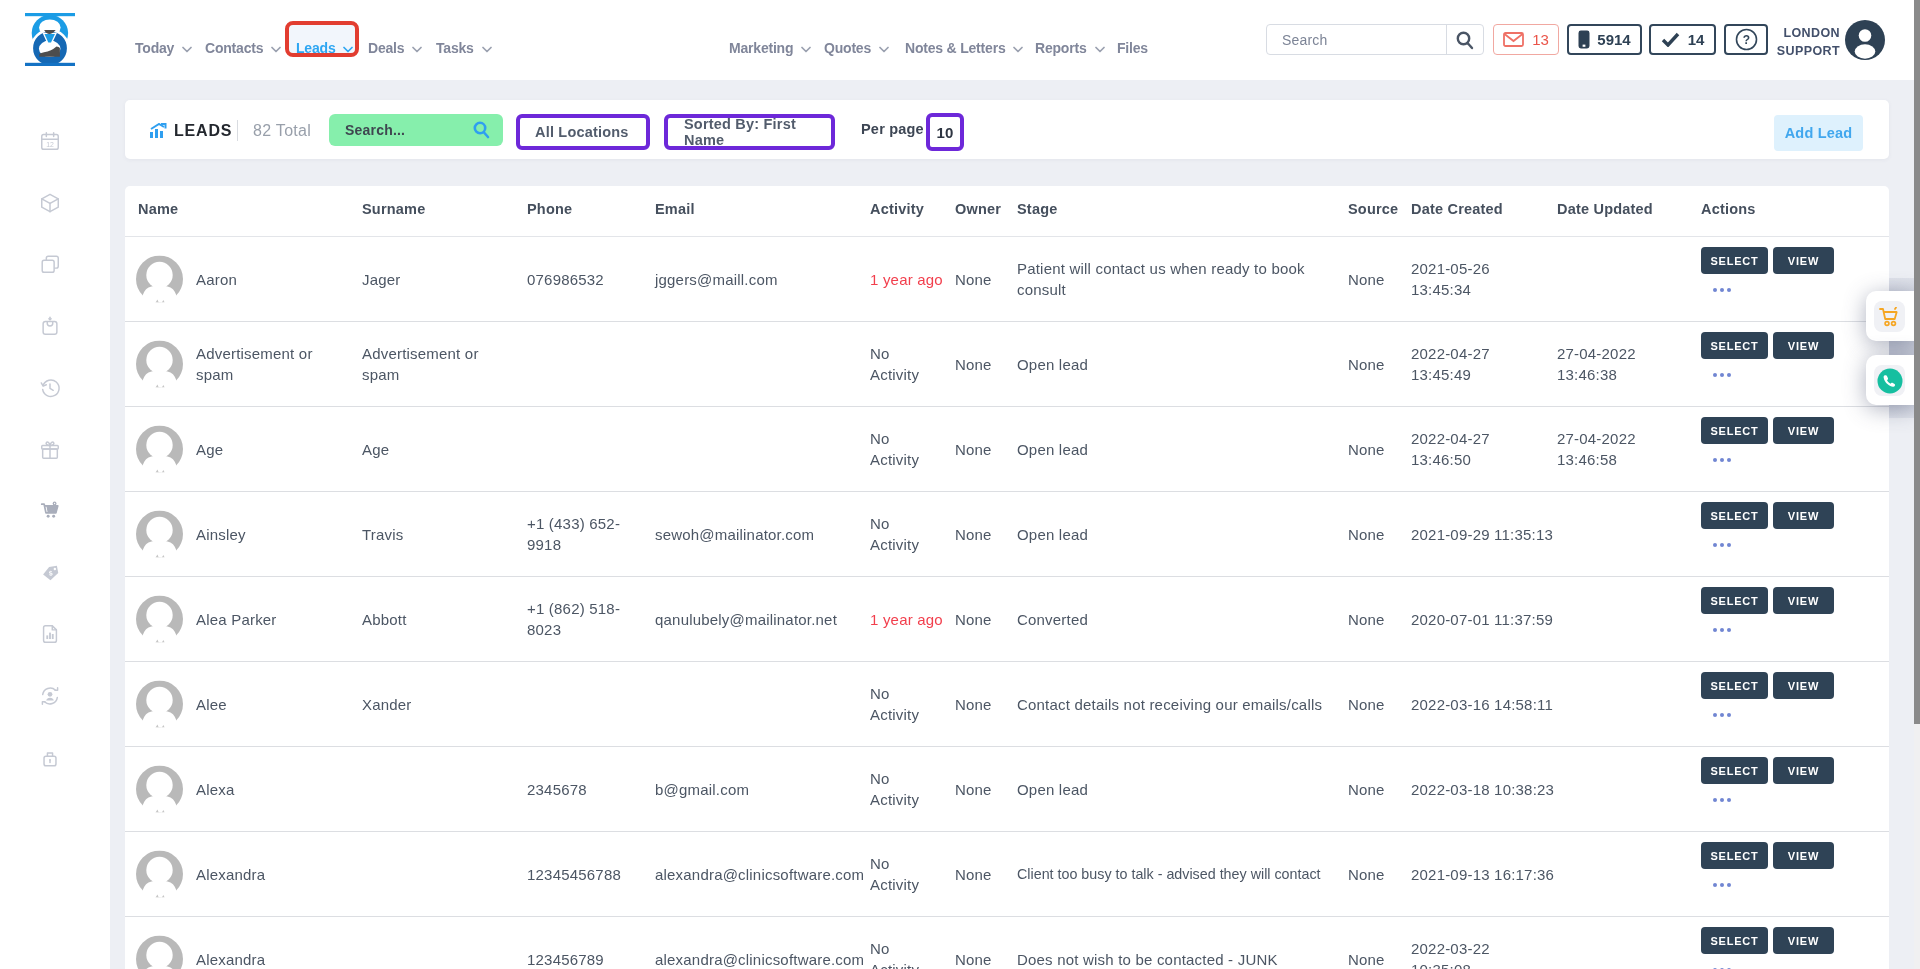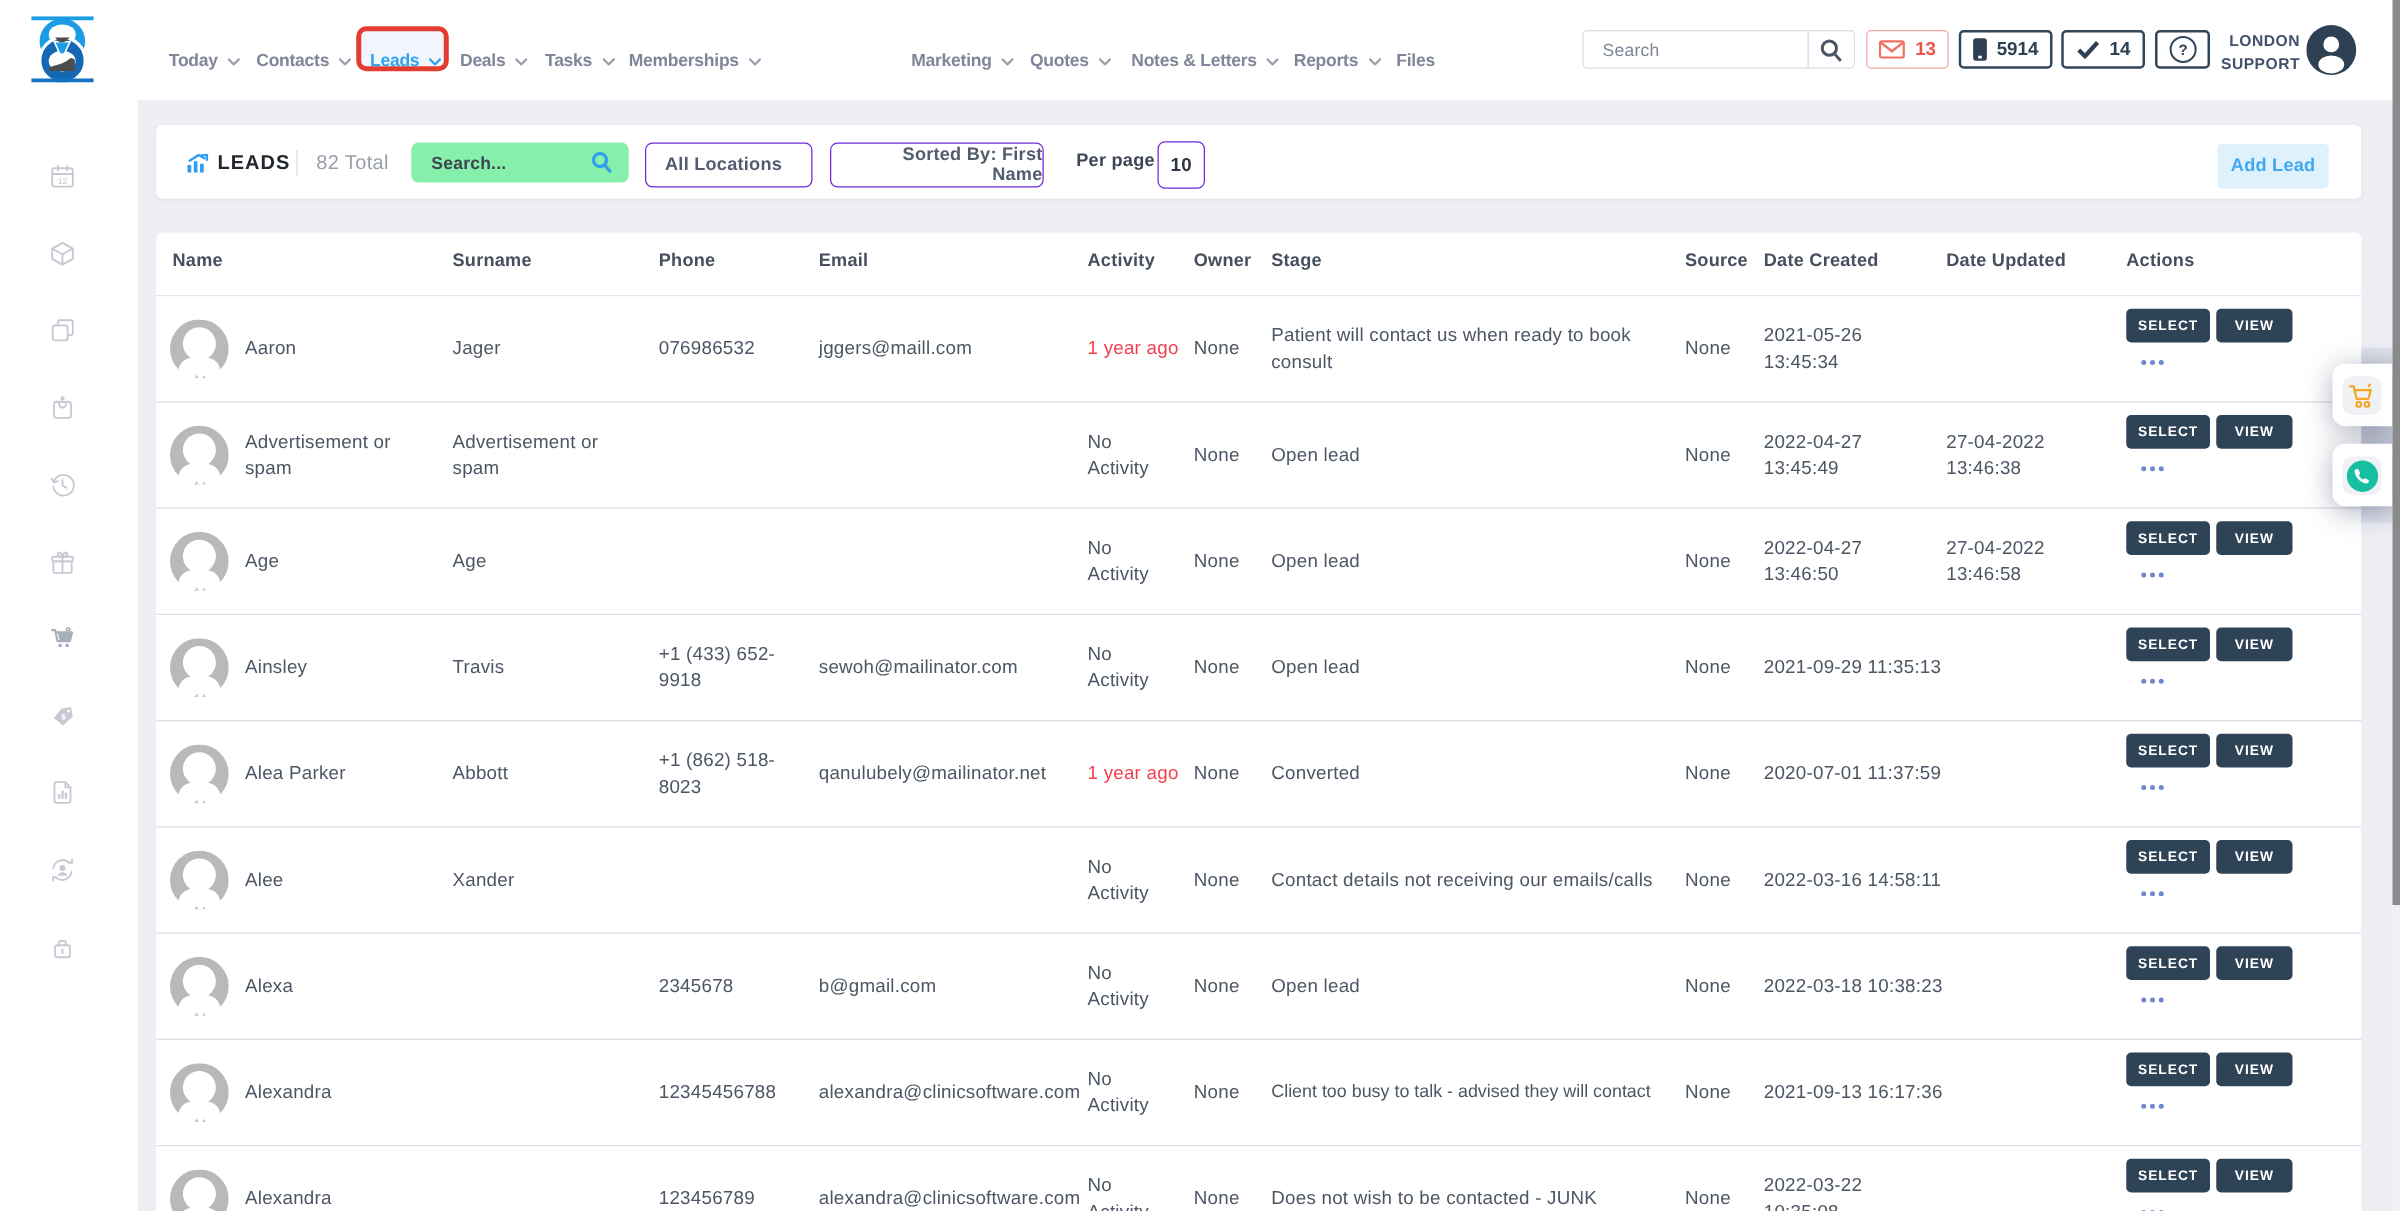--- a/index.html
+++ b/index.html
@@ -16,21 +16,21 @@
 #redbox { left:285px; top:21px; width:74px; height:36px; border:4px solid #e23d30; border-radius:8px; background:#f2f6fc; z-index:1; }
 .nav-leads { color:#2ea6f2; z-index:2; }
 
 
 #searchwrap { left:1266px; top:24px; width:218px; height:31px; border:1px solid #d8dce3; border-radius:4px; background:#fff; }
 #searchwrap .ph { position:absolute; left:15px; top:7px; font-size:14px; color:#7c8496; font-weight:400; letter-spacing:0.2px;}
 #searchwrap .div { position:absolute; left:179px; top:0; width:1px; height:29px; background:#d8dce3; }
 #searchwrap svg { position:absolute; right:9px; top:6px; }
 .badge { top:24px; height:31px; border-radius:4px; display:flex; align-items:center; justify-content:center; background:#fff; }
 #mailbadge { left:1493px; width:66px; border:1px solid #f1a8a1; }
-#mailbadge span { color:#ea5449; font-weight:700; font-size:15px; margin-left:8px; }
+#mailbadge span { color:#ea5449; font-weight:400; font-size:15px; margin-left:8px; }
 #phonebadge { left:1567px; width:75px; border:2px solid #32465a; }
 #phonebadge span { color:#2e4154; font-weight:700; font-size:15px; margin-left:7px; }
 #checkbadge { left:1649px; width:67px; border:2px solid #32465a; }
 #checkbadge span { color:#2e4154; font-weight:700; font-size:15px; margin-left:8px; }
 #helpbadge { left:1724px; width:44px; border:2px solid #32465a; }
 #usertext { left:1762px; top:24px; width:78px; text-align:right; font-size:12.5px; font-weight:700; color:#43506b; line-height:18px; letter-spacing:0.4px; }
 #useravatar { left:1845px; top:20px; }
 
 
 #sidebar { left:0; top:80px; width:110px; height:889px; background:#fff; z-index:10; }
@@ -41,21 +41,21 @@
 #sb-track { left:1914px; top:724px; width:6px; height:245px; background:#f0f0f1; z-index:40; }
 
 
 #toolbar { left:125px; top:100px; width:1764px; height:59px; background:#fff; border-radius:5px; box-shadow:0 1px 4px rgba(60,70,100,0.06); z-index:5; }
 #toolbar .leads-title { left:49px; top:22px; font-size:16px; font-weight:700; color:#23272e; letter-spacing:0.8px; }
 #toolbar .tdiv { left:112px; top:20px; width:1px; height:21px; background:#d9dce1; }
 #toolbar .total { left:128px; top:22px; font-size:16px; color:#989faa; letter-spacing:0.3px; }
 #toolbar .searchpill { left:204px; top:14px; width:174px; height:32px; background:#86efac; border-radius:6px; }
 #toolbar .searchpill span { position:absolute; left:16px; top:8px; font-size:14px; color:#3f4650; font-weight:600; letter-spacing:0.2px; }
 #toolbar .searchpill svg { position:absolute; right:13px; top:7px; }
-.selbox { border:1px solid #6d28d9; border-radius:6px; background:#fff; font-size:14.5px; color:#525c6c; font-weight:600; display:flex; align-items:center; letter-spacing:0.2px;text-align:right; }
+.selbox { border:4px solid #6d28d9; border-radius:6px; background:#fff; font-size:14.5px; color:#525c6c; font-weight:600; display:flex; align-items:center; letter-spacing:0.2px; }
 #loc { left:391px; top:14px; width:134px; height:36px; padding-left:15px; }
 #sort { left:539px; top:14px; width:171px; height:36px; padding-left:16px; }
 #perpage { left:736px; top:21px; font-size:14.5px; font-weight:700; color:#3d4654; letter-spacing:0.2px; }
 #ppbox { left:801px; top:13px; width:38px; height:38px; justify-content:center; padding-left:0; color:#2e3542; font-weight:700; font-size:15px; }
 #addlead { left:1649px; top:15px; width:89px; height:36px; background:#def1fd; border-radius:4px; display:flex; align-items:center; justify-content:center; color:#41a7ee; font-size:14.5px; font-weight:700; letter-spacing:0.2px; }
 
 
 #tablecard { left:125px; top:186px; width:1764px; height:830px; background:#fff; border-radius:5px 5px 0 0; z-index:4; }
 #thead { position:absolute; left:0; top:0; width:1764px; height:51px; border-bottom:1px solid #e3e5e9; }
 .th { position:absolute; top:15px; font-size:14.5px; font-weight:700; color:#454f5d; letter-spacing:0.2px; }
@@ -371,23 +371,20 @@
       </svg></div>
   <div class="abs navitem nav-leads" style="left:296px;">Leads<svg width="10" height="7" viewBox="0 0 10 7">
         <path d="M1 1.5 L5 5.5 L9 1.5" fill="none" stroke="#2ea6f2" stroke-width="1.7" stroke-linecap="round" stroke-linejoin="round"></path>
       </svg></div>
   <div class="abs navitem" style="left:368px;">Deals<svg width="10" height="7" viewBox="0 0 10 7">
         <path d="M1 1.5 L5 5.5 L9 1.5" fill="none" stroke="#9aa0af" stroke-width="1.7" stroke-linecap="round" stroke-linejoin="round"></path>
       </svg></div>
   <div class="abs navitem" style="left:436px;">Tasks<svg width="10" height="7" viewBox="0 0 10 7">
         <path d="M1 1.5 L5 5.5 L9 1.5" fill="none" stroke="#9aa0af" stroke-width="1.7" stroke-linecap="round" stroke-linejoin="round"></path>
       </svg></div>
-  <div class="abs navitem" style="left:503px;">Memberships<svg width="10" height="7" viewBox="0 0 10 7">
-        <path d="M1 1.5 L5 5.5 L9 1.5" fill="none" stroke="#9aa0af" stroke-width="1.7" stroke-linecap="round" stroke-linejoin="round"></path>
-      </svg></div>
   <div class="abs navitem" style="left:729px;">Marketing<svg width="10" height="7" viewBox="0 0 10 7">
         <path d="M1 1.5 L5 5.5 L9 1.5" fill="none" stroke="#9aa0af" stroke-width="1.7" stroke-linecap="round" stroke-linejoin="round"></path>
       </svg></div>
   <div class="abs navitem" style="left:824px;">Quotes<svg width="10" height="7" viewBox="0 0 10 7">
         <path d="M1 1.5 L5 5.5 L9 1.5" fill="none" stroke="#9aa0af" stroke-width="1.7" stroke-linecap="round" stroke-linejoin="round"></path>
       </svg></div>
   <div class="abs navitem" style="left:905px;">Notes &amp; Letters<svg width="10" height="7" viewBox="0 0 10 7">
         <path d="M1 1.5 L5 5.5 L9 1.5" fill="none" stroke="#9aa0af" stroke-width="1.7" stroke-linecap="round" stroke-linejoin="round"></path>
       </svg></div>
   <div class="abs navitem" style="left:1035px;">Reports<svg width="10" height="7" viewBox="0 0 10 7">

